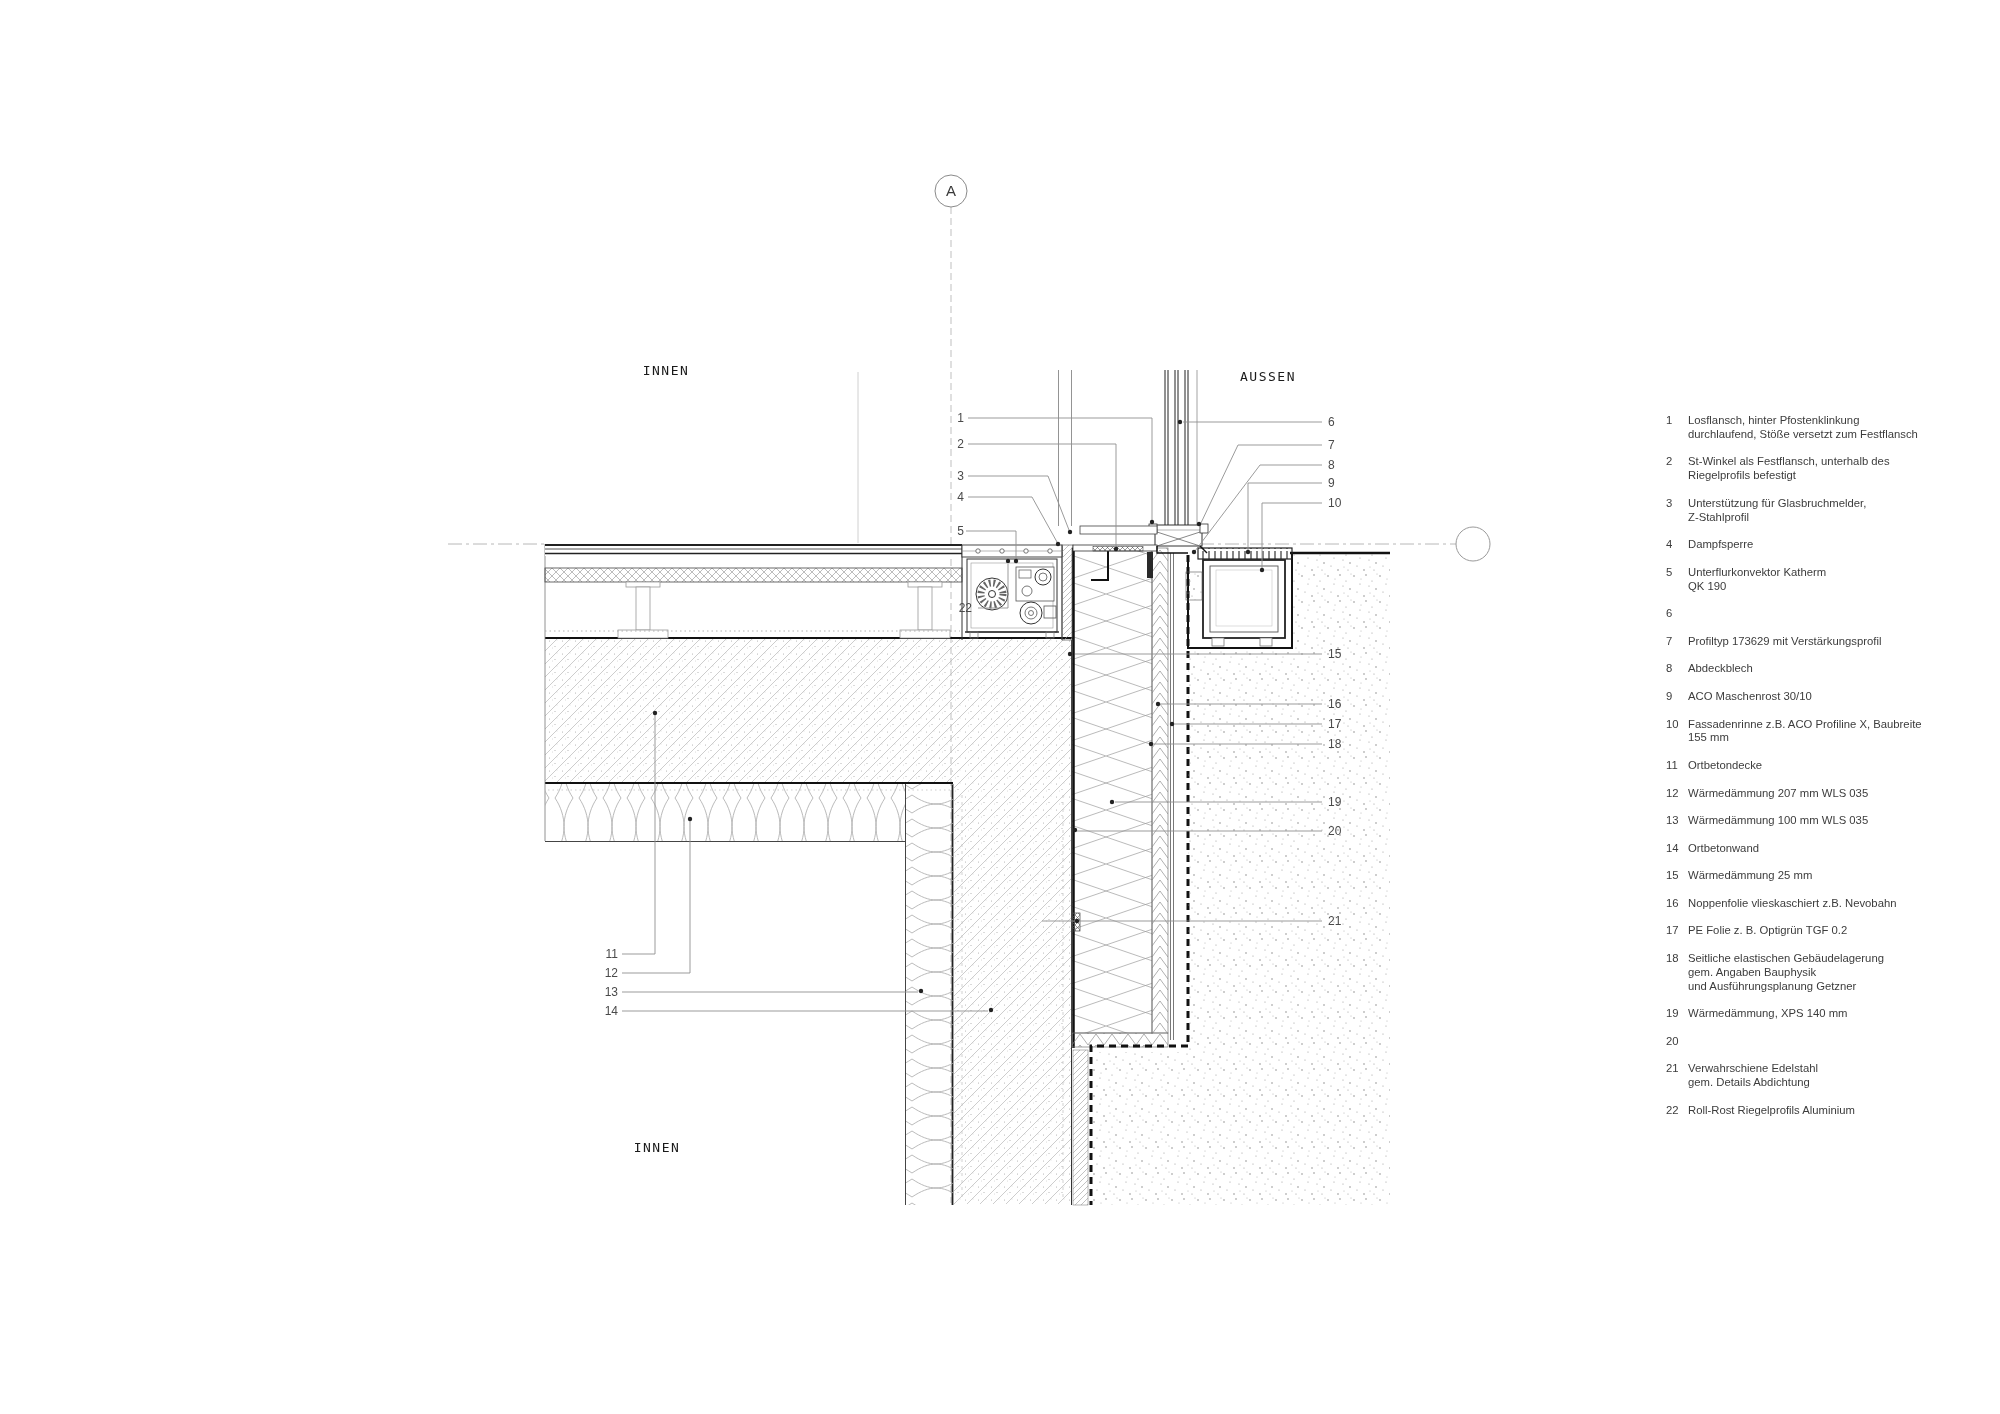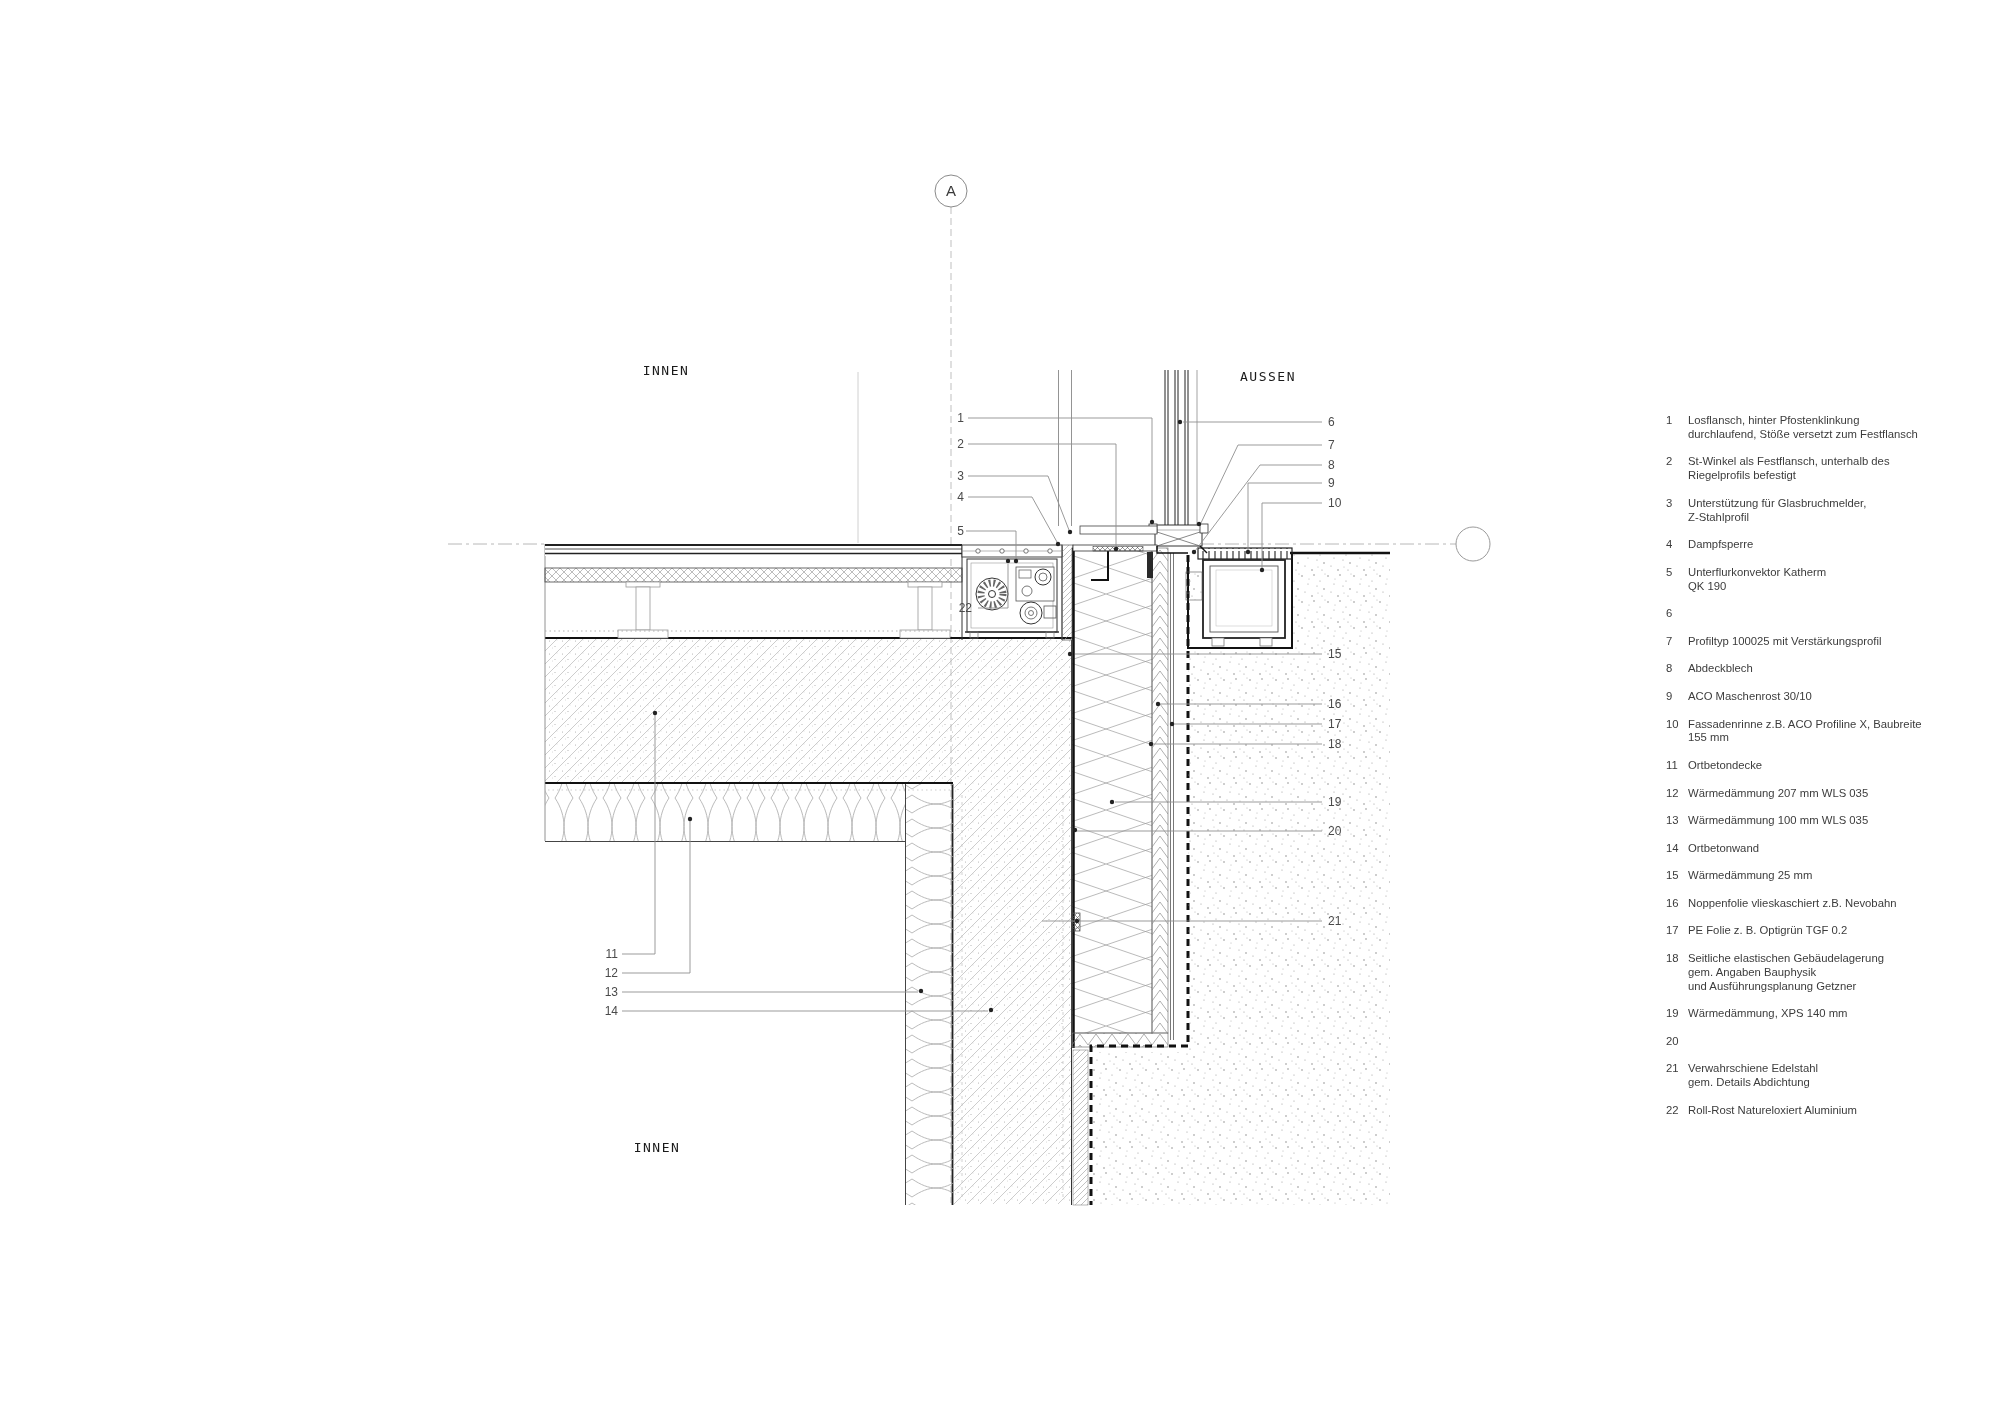--- a/index.html
+++ b/index.html
@@ -318,21 +318,21 @@
       <div class="leg-item">
         <span class="leg-num">5</span>
         <span class="leg-text">Unterflurkonvektor Katherm
 QK 190</span>
       </div>
       <div class="leg-item">
         <span class="leg-num">6</span>
       </div>
       <div class="leg-item">
         <span class="leg-num">7</span>
-        <span class="leg-text">Profiltyp 100025 mit Verstärkungsprofil</span>
+        <span class="leg-text">Profiltyp 173629 mit Verstärkungsprofil</span>
       </div>
       <div class="leg-item">
         <span class="leg-num">8</span>
         <span class="leg-text">Abdeckblech</span>
       </div>
       <div class="leg-item">
         <span class="leg-num">9</span>
         <span class="leg-text">ACO Maschenrost 30/10</span>
       </div>
       <div class="leg-item">
@@ -381,17 +381,17 @@
       <div class="leg-item">
         <span class="leg-num">20</span>
       </div>
       <div class="leg-item">
         <span class="leg-num">21</span>
         <span class="leg-text">Verwahrschiene Edelstahl
 gem. Details Abdichtung</span>
       </div>
       <div class="leg-item">
         <span class="leg-num">22</span>
-        <span class="leg-text">Roll-Rost Natureloxiert Aluminium</span>
+        <span class="leg-text">Roll-Rost Riegelprofils Aluminium</span>
       </div>
     </div>
 
 </div>
 
 </body></html>

